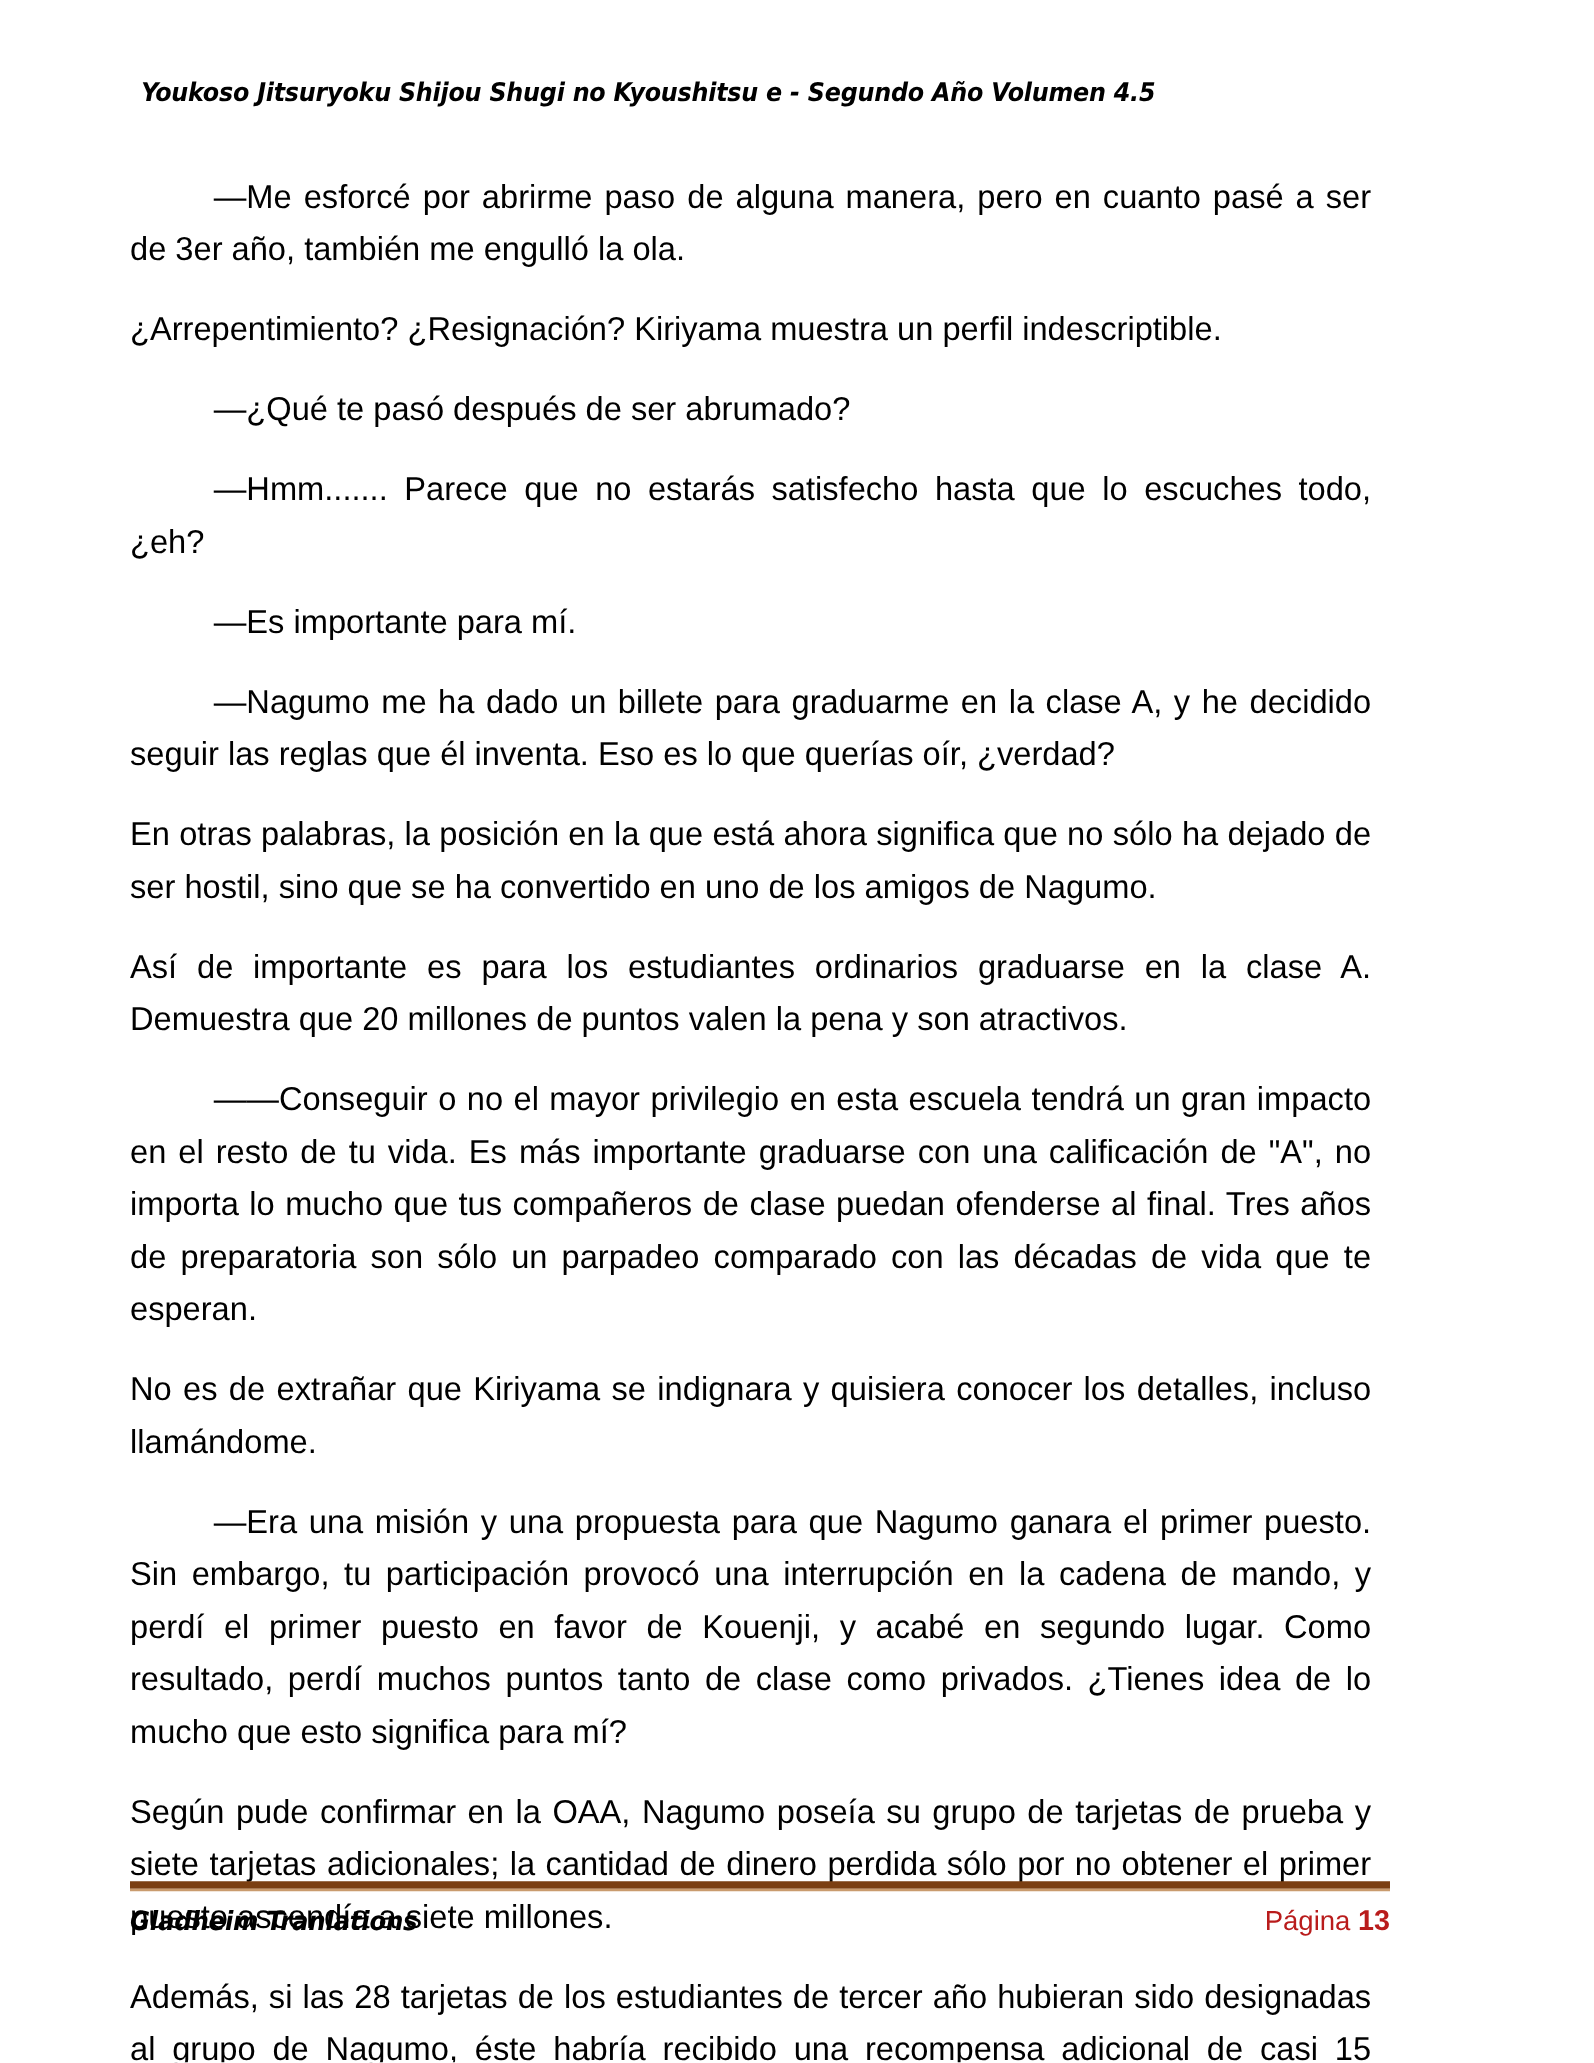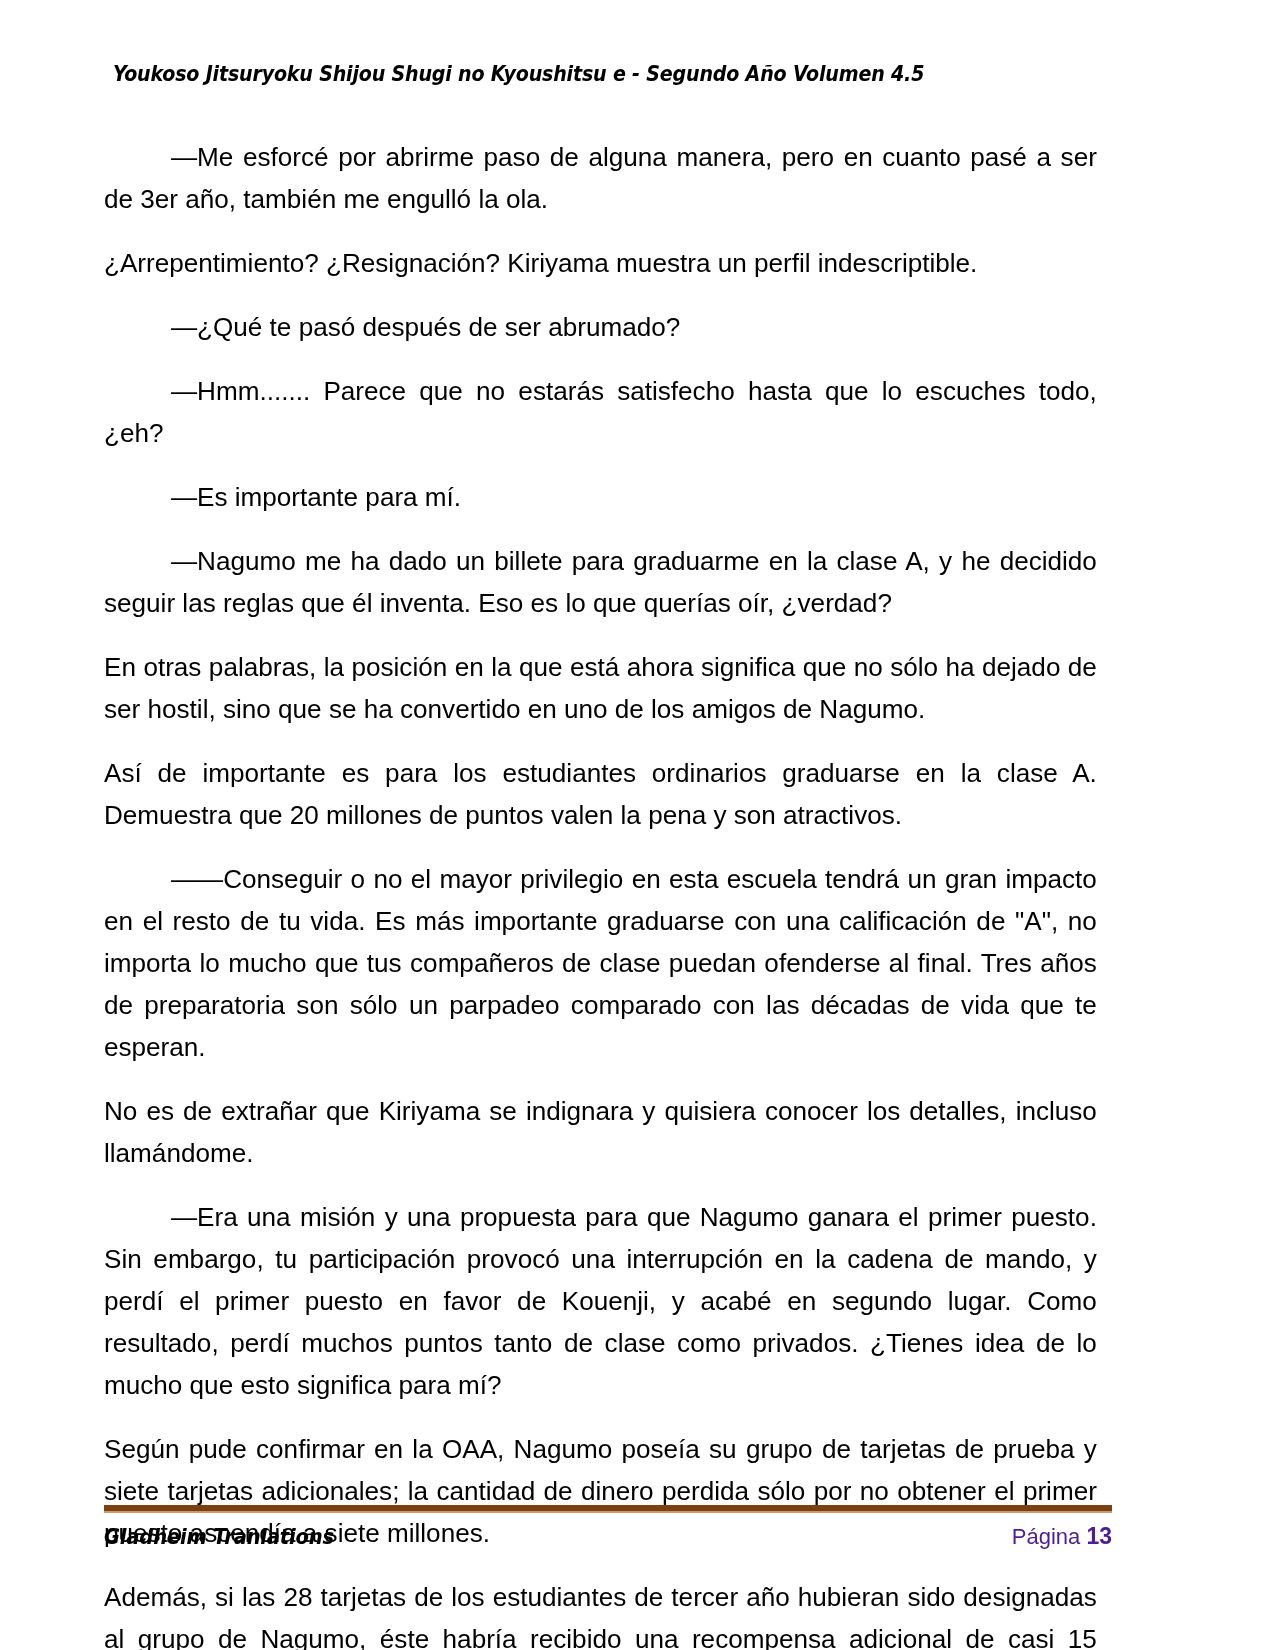--- a/index.html
+++ b/index.html
@@ -87,21 +87,21 @@
     font-style: italic;
     font-size: 21px;
     color: #000000;
     letter-spacing: -0.2px;
     transform: scaleX(0.93);
     transform-origin: left center;
   }
   .footer-page {
     font-family: "Liberation Sans", sans-serif;
     font-size: 22px;
-    color: #4c1d95;
+    color: #b91c1c;
     white-space: nowrap;
   }
   .footer-page .pg-num {
     font-weight: bold;
     font-size: 23px;
   }
 </style>
 </head>
 <body>
 

